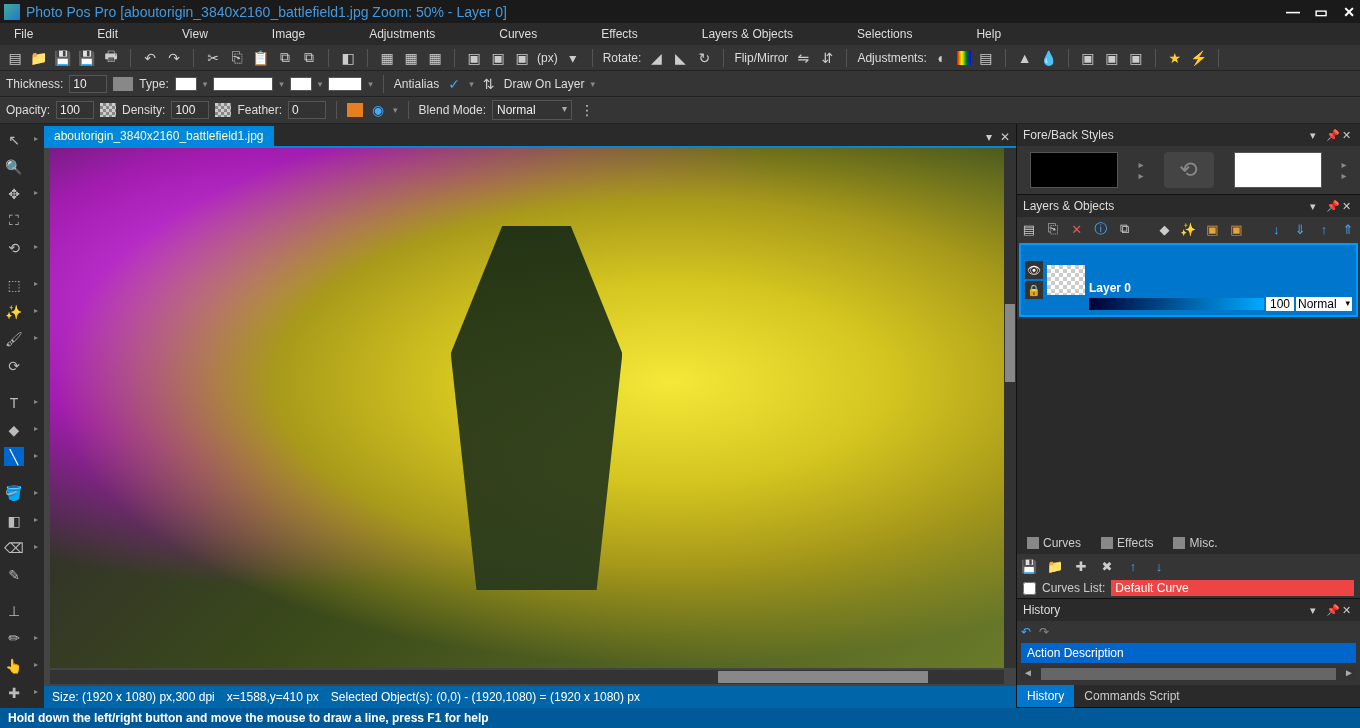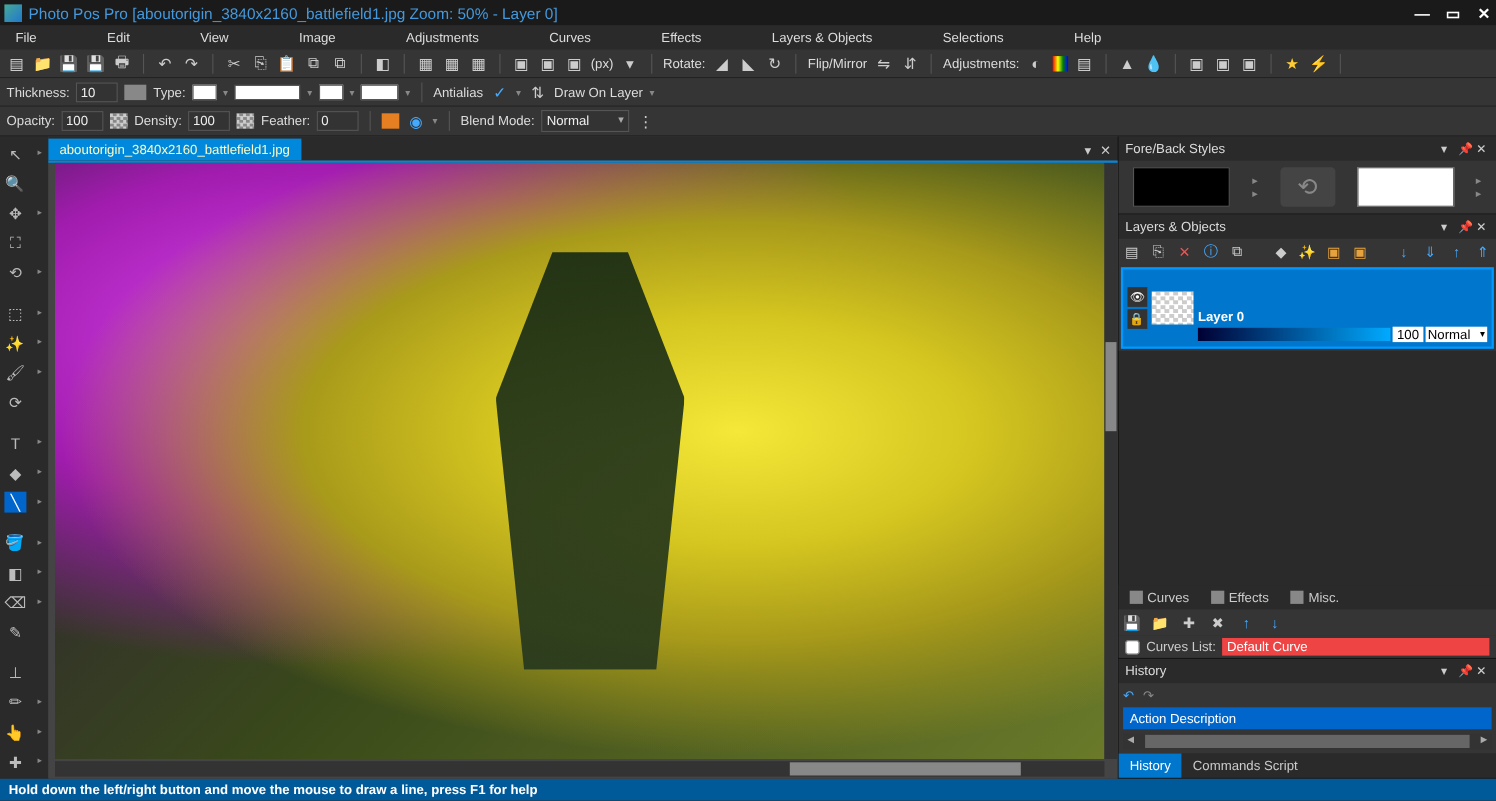--- a/index.html
+++ b/index.html
@@ -260,20 +260,25 @@
     </div>
     <div class="canvas">
       <div class="imageholder"></div>
       <div class="vscroll">
           <div class="thumb"></div>
         </div>
       <div class="hscroll">
           <div class="thumb"></div>
         </div>
     </div>
+    <div class="infobar">
+      <span>Size: (1920 x 1080) px,300 dpi</span>
+      <span>x=1588,y=410 px</span>
+      <span>Selected Object(s): (0,0) - (1920,1080) = (1920 x 1080) px</span>
+    </div>
   </div>
 
   <div class="rightcol">
 
     <div class="panel">
       <div class="panelhead">
         <span>Fore/Back Styles</span>
         <span class="spacer"></span>
         <span class="pbtn">▾</span>
         <span class="pbtn">📌</span>

